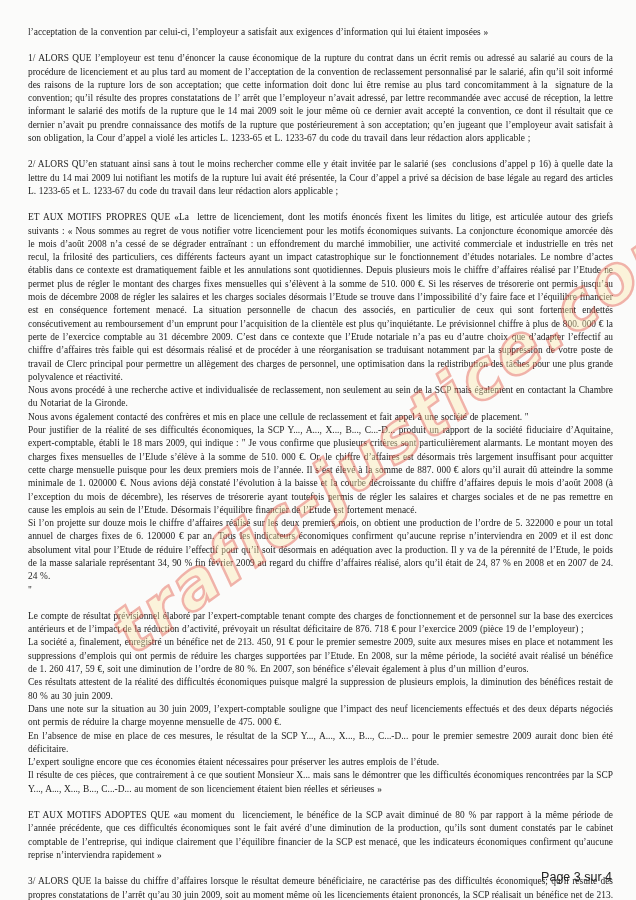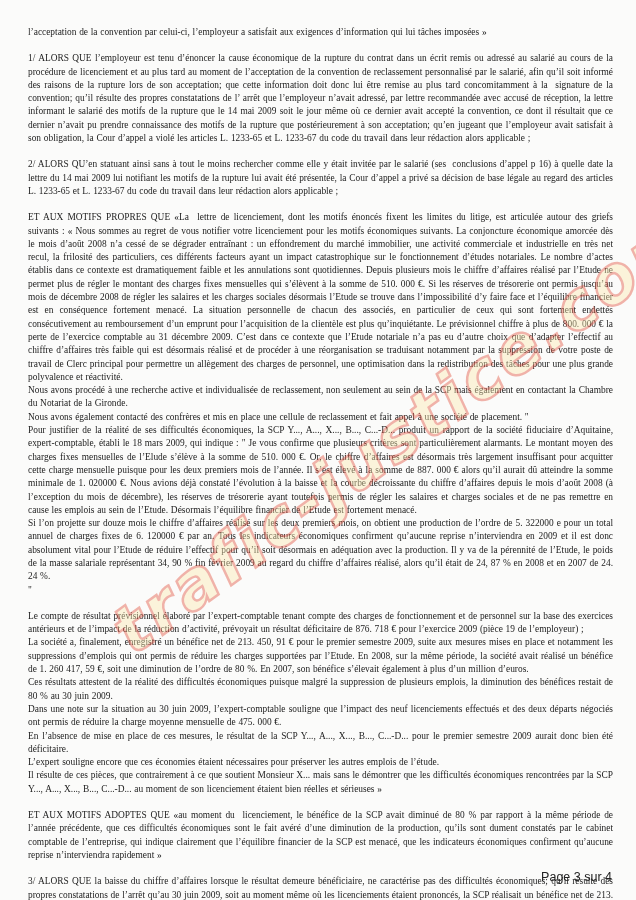--- a/index.html
+++ b/index.html
@@ -54,21 +54,21 @@
     font-size: 12.5px;
     color: #222;
   }
 </style>
 </head>
 <body>
 
 <div class="page" style="background: rgb(251, 251, 250);">
 
   <main class="doc-body">
-    <p class="para">l’acceptation de la convention par celui-ci, l’employeur a satisfait aux exigences d’information qui lui tâches imposées »</p>
+    <p class="para">l’acceptation de la convention par celui-ci, l’employeur a satisfait aux exigences d’information qui lui étaient imposées »</p>
     <p class="para">1/ ALORS QUE l’employeur est tenu d’énoncer la cause économique de la rupture du contrat dans un écrit remis ou adressé au salarié au cours de la procédure de licenciement et au plus tard au moment de l’acceptation de la convention de reclassement personnalisé par le salarié, afin qu’il soit informé des raisons de la rupture lors de son acceptation; que cette information doit donc lui être remise au plus tard concomitamment à la  signature de la convention; qu’il résulte des propres constatations de l’ arrêt que l’employeur n’avait adressé, par lettre recommandée avec accusé de réception, la lettre informant le salarié des motifs de la rupture que le 14 mai 2009 soit le jour même où ce dernier avait accepté la convention, ce dont il résultait que ce dernier n’avait pu prendre connaissance des motifs de la rupture que postérieurement à son acceptation; qu’en jugeant que l’employeur avait satisfait à son obligation, la Cour d’appel a violé les articles L. 1233-65 et L. 1233-67 du code du travail dans leur rédaction alors applicable ;</p>
     <p class="para">2/ ALORS QU’en statuant ainsi sans à tout le moins rechercher comme elle y était invitée par le salarié (ses  conclusions d’appel p 16) à quelle date la lettre du 14 mai 2009 lui notifiant les motifs de la rupture lui avait été présentée, la Cour d’appel a privé sa décision de base légale au regard des articles L. 1233-65 et L. 1233-67 du code du travail dans leur rédaction alors applicable ;</p>
     <p class="para">ET AUX MOTIFS PROPRES QUE «La  lettre de licenciement, dont les motifs énoncés fixent les limites du litige, est articulée autour des griefs suivants : « Nous sommes au regret de vous notifier votre licenciement pour les motifs économiques suivants. La conjoncture économique amorcée dès le mois d’août 2008 n’a cessé de se dégrader entraînant : un effondrement du marché immobilier, une activité commerciale et industrielle en très net recul, la frilosité des particuliers, ces différents facteurs ayant un impact catastrophique sur le fonctionnement d’études notariales. Le nombre d’actes établis dans ce contexte est dramatiquement faible et les annulations sont quotidiennes. Depuis plusieurs mois le chiffre d’affaires réalisé par l’Etude ne permet plus de régler le montant des charges fixes mensuelles qui s’élèvent à la somme de 510. 000 €. Si les réserves de trésorerie ont permis jusqu’au mois de décembre 2008 de régler les salaires et les charges sociales désormais l’Etude se trouve dans l’impossibilité d’y faire face et l’équilibre financier est en conséquence fortement menacé. La situation personnelle de chacun des associés, en particulier de ceux qui sont fortement endettés consécutivement au remboursement d’un emprunt pour l’acquisition de la clientèle est plus qu’inquiétante. Le prévisionnel chiffre à plus de 800. 000 € la perte de l’exercice comptable au 31 décembre 2009. C’est dans ce contexte que l’Etude notariale n’a pas eu d’autre choix que d’adapter l’effectif au chiffre d’affaires très faible qui est désormais réalisé et de procéder à une réorganisation se traduisant notamment par la suppression de votre poste de travail de Clerc principal pour permettre un allègement des charges de personnel, une optimisation dans la redistribution des tâches pour une plus grande polyvalence et réactivité.
 Nous avons procédé à une recherche active et individualisée de reclassement, non seulement au sein de la SCP mais également en contactant la Chambre du Notariat de la Gironde.
 Nous avons également contacté des confrères et mis en place une cellule de reclassement et fait appel à une société de placement. "
 Pour justifier de la réalité de ses difficultés économiques, la SCP Y..., A..., X..., B..., C...-D... produit un rapport de la société fiduciaire d’Aquitaine, expert-comptable, établi le 18 mars 2009, qui indique : " Je vous confirme que plusieurs critères sont particulièrement alarmants. Le montant moyen des charges fixes mensuelles de l’Elude s’élève à la somme de 510. 000 €. Or, le chiffre d’affaires est désormais très largement insuffisant pour acquitter cette charge mensuelle puisque pour les deux premiers mois de l’année. Il s’est élevé à la somme de 887. 000 € alors qu’il aurait dû atteindre la somme minimale de 1. 020000 €. Nous avions déjà constaté l’évolution à la baisse et la courbe décroissante du chiffre d’affaires depuis le mois d’août 2008 (à l’exception du mois de décembre), les réserves de trésorerie ayant toutefois permis de régler les salaires et charges sociales et de ne pas remettre en cause les emplois au sein de l’Etude. Désormais l’équilibre financier de l’Etude est fortement menacé.
 Si l’on projette sur douze mois le chiffre d’affaires réalisé sur les deux premiers mois, on obtient une production de l’ordre de 5. 322000 e pour un total annuel de charges fixes de 6. 120000 € par an. Tous les indicateurs économiques confirment qu’aucune reprise n’interviendra en 2009 et il est donc absolument vital pour l’Etude de réduire l’effectif pour qu’il soit désormais en adéquation avec la production. Il y va de la pérennité de l’Etude, le poids de la masse salariale représentant 34, 90 % fin février 2009 au regard du chiffre d’affaires réalisé, alors qu’il était de 24, 87 % en 2008 et en 2007 de 24. 24 %.
 "</p>
     <p class="para">Le compte de résultat prévisionnel élaboré par l’expert-comptable tenant compte des charges de fonctionnement et de personnel sur la base des exercices antérieurs et de l’impact de la réduction d’activité, prévoyait un résultat déficitaire de 876. 718 € pour l’exercice 2009 (pièce 19 de l’employeur) ;
 La société a, finalement, enregistré un bénéfice net de 213. 450, 91 € pour le premier semestre 2009, suite aux mesures mises en place et notamment les suppressions d’emplois qui ont permis de réduire les charges supportées par l’Etude. En 2008, sur la même période, la société avait réalisé un bénéfice de 1. 260 417, 59 €, soit une diminution de l’ordre de 80 %. En 2007, son bénéfice s’élevait également à plus d’un million d’euros.

